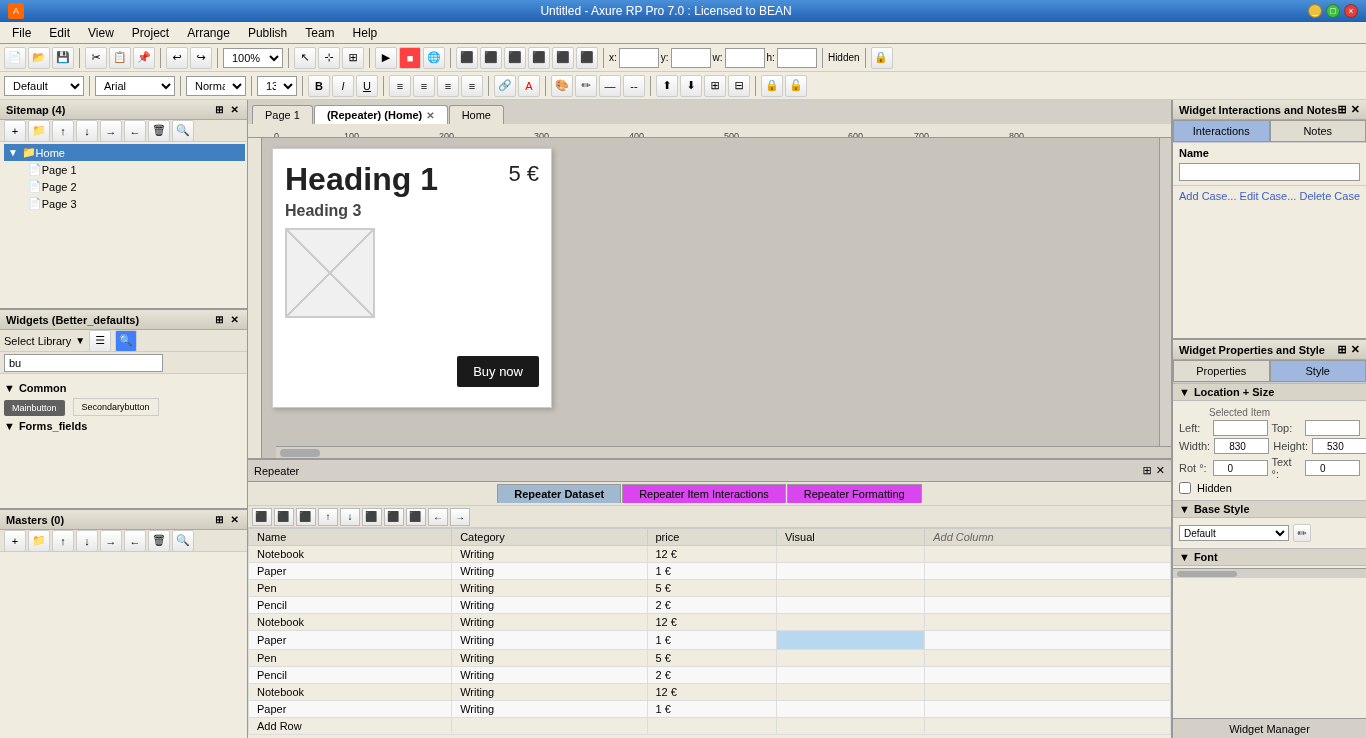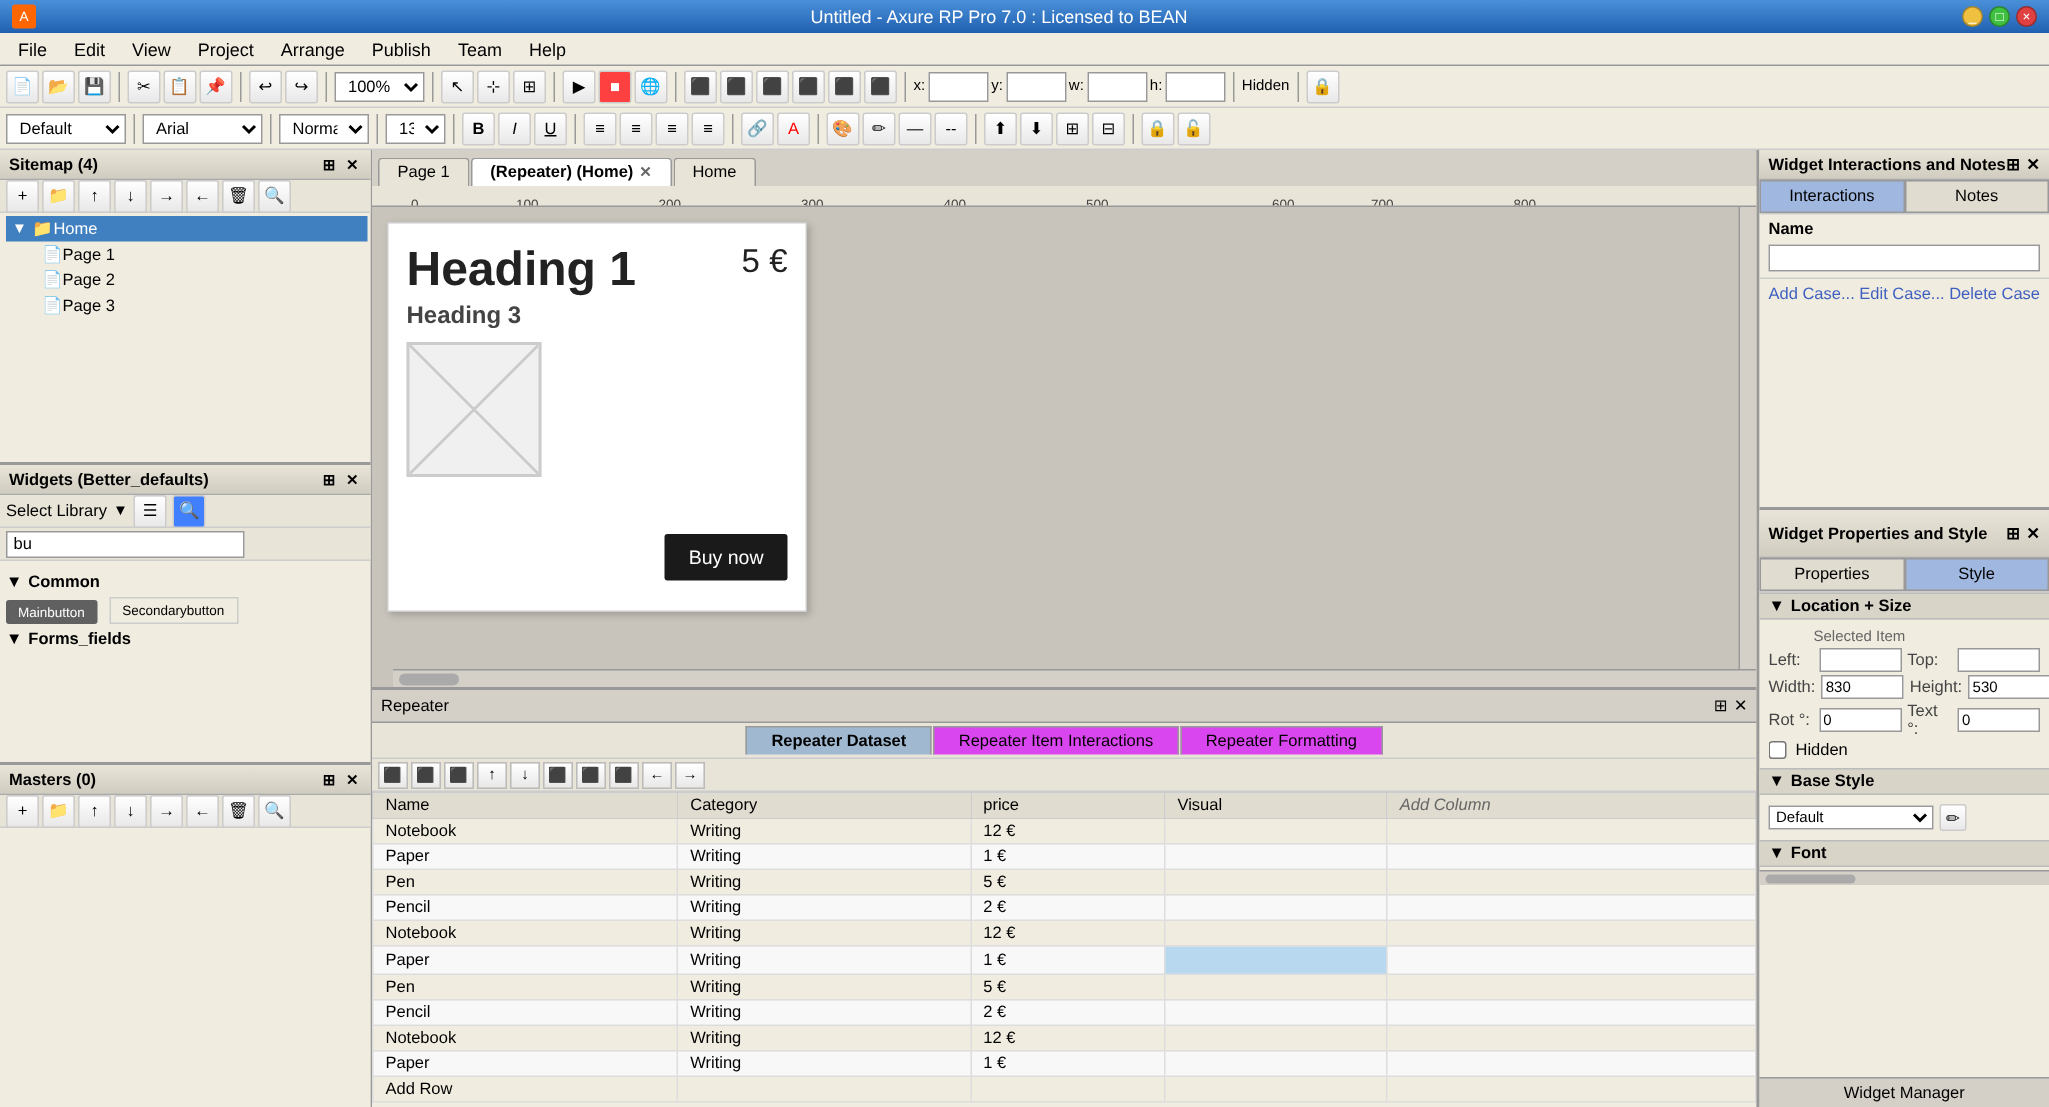--- a/index.html
+++ b/index.html
@@ -255,21 +255,20 @@
     }
     .ruler-marks { display: flex; gap: 0; position: relative; width: 100%; }
     .ruler-mark { position: absolute; font-size: 9px; color: #444; }
 
     #canvas-area {
       position: relative;
       background: #c8c4bc;
       display: flex;
       overflow: hidden;
       height: calc(100% - 14px);
-      flex-direction: column;
     }
     #ruler-v {
       width: 14px;
       background: #e8e4d8;
       border-right: 1px solid #999;
       flex-shrink: 0;
     }
     #canvas-content {
       flex: 1;
       position: relative;
@@ -474,21 +473,21 @@
     }
     .wi-action-link { cursor: pointer; text-decoration: none; color: #4060c0; }
 
     
     #wp-panel {
       background: #f0ece0;
       flex: 1;
     }
     #wp-header {
       background: linear-gradient(to bottom, #e8e4d8, #d0ccc0);
-      height: 32px;
+      height: 20px;
       display: flex;
       align-items: center;
       justify-content: space-between;
       padding: 0 6px;
       border-bottom: 1px solid #aaa;
       font-size: 11px;
       font-weight: bold;
     }
     #wp-tabs {
       display: flex;
@@ -520,21 +519,21 @@
       display: flex;
       align-items: center;
       margin: 2px 0;
       gap: 4px;
       font-size: 11px;
     }
     .wp-label { width: 55px; color: #444; }
     .wp-input {
       width: 55px; height: 16px;
       border: 1px solid #999;
-      padding: 0 2px;
+      padding: 0 14px;
       font-size: 10px;
       background: white;
     }
     .wp-select {
       width: 110px; height: 16px;
       border: 1px solid #999;
       font-size: 10px;
       background: white;
     }
     .hidden-checkbox { width: 12px; height: 12px; margin-right: 2px; }

